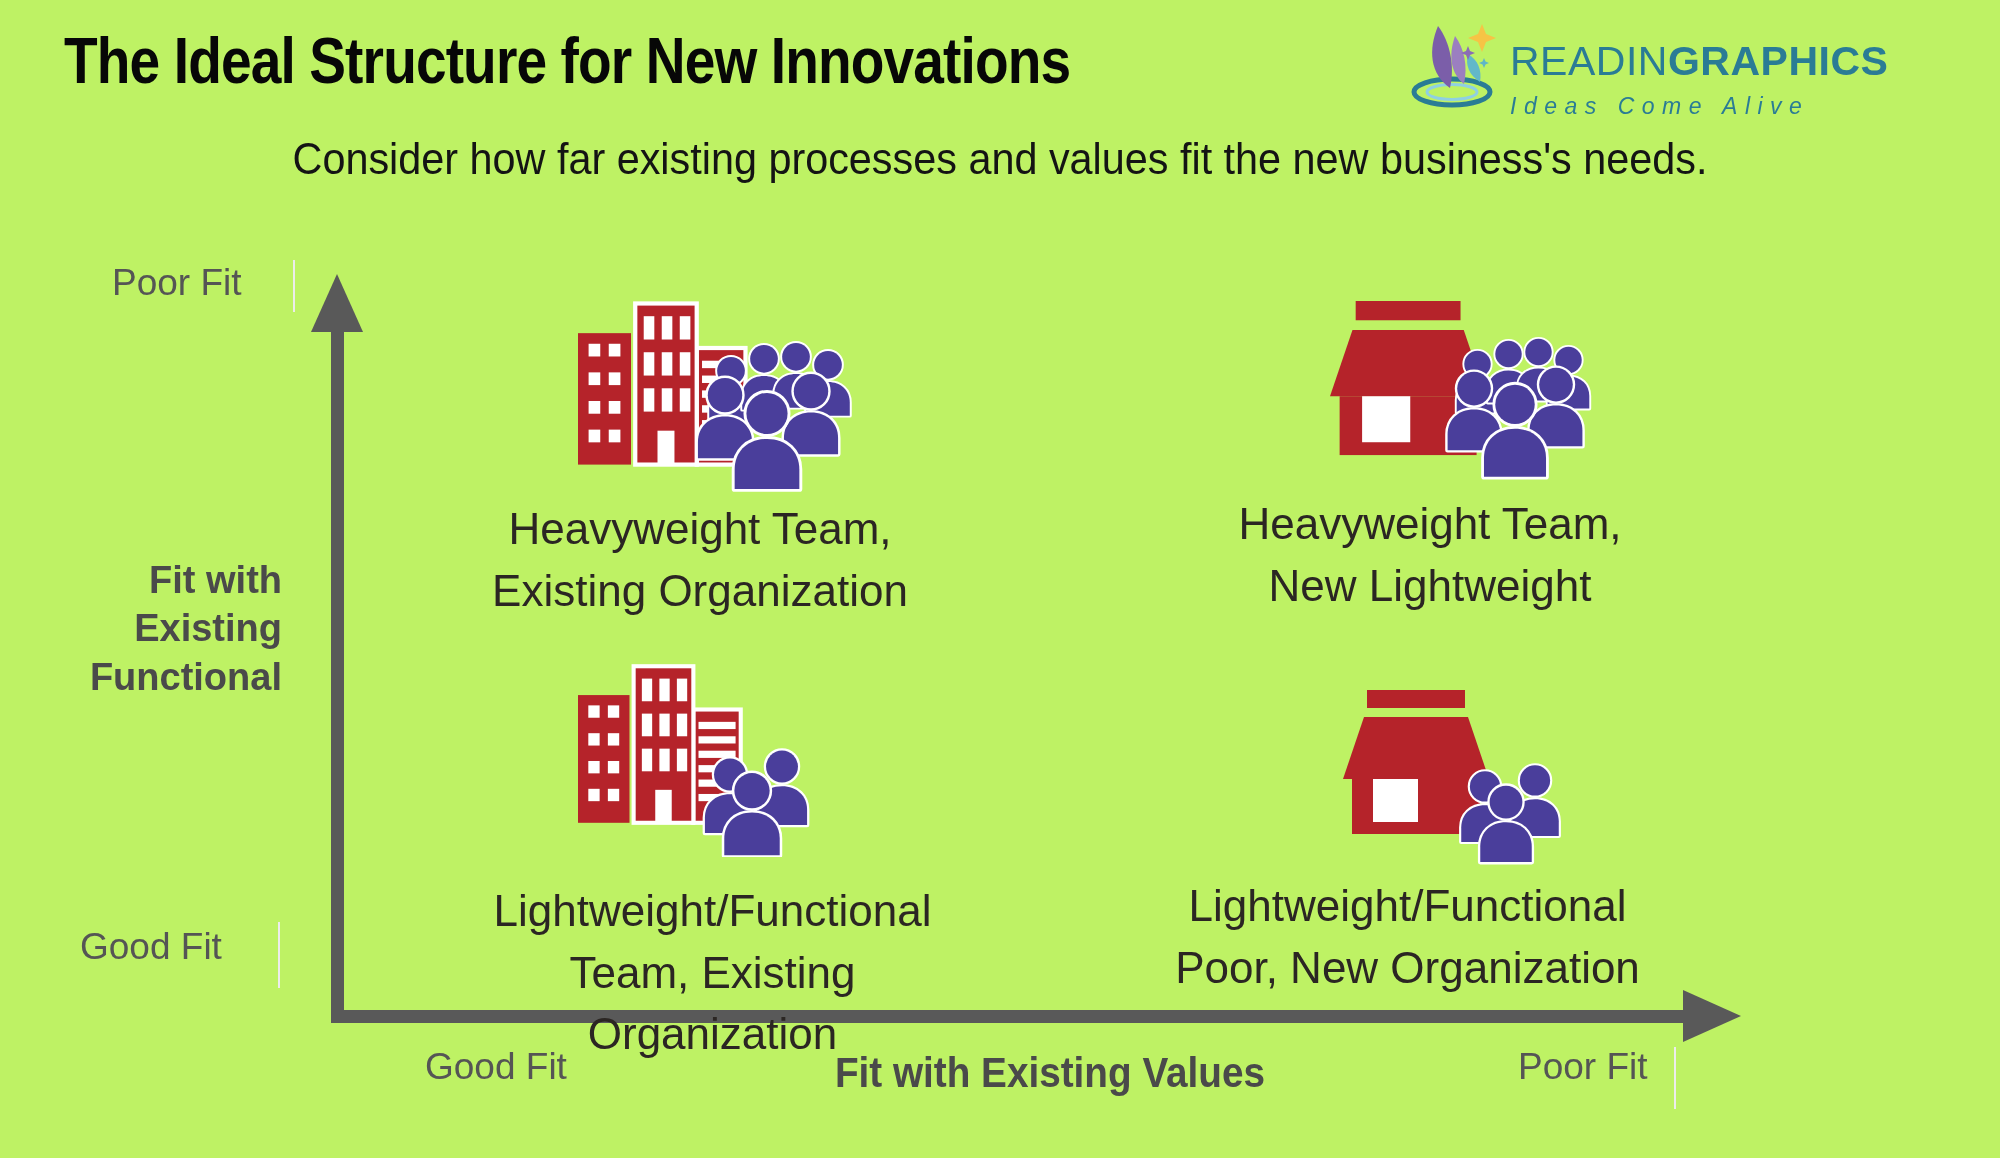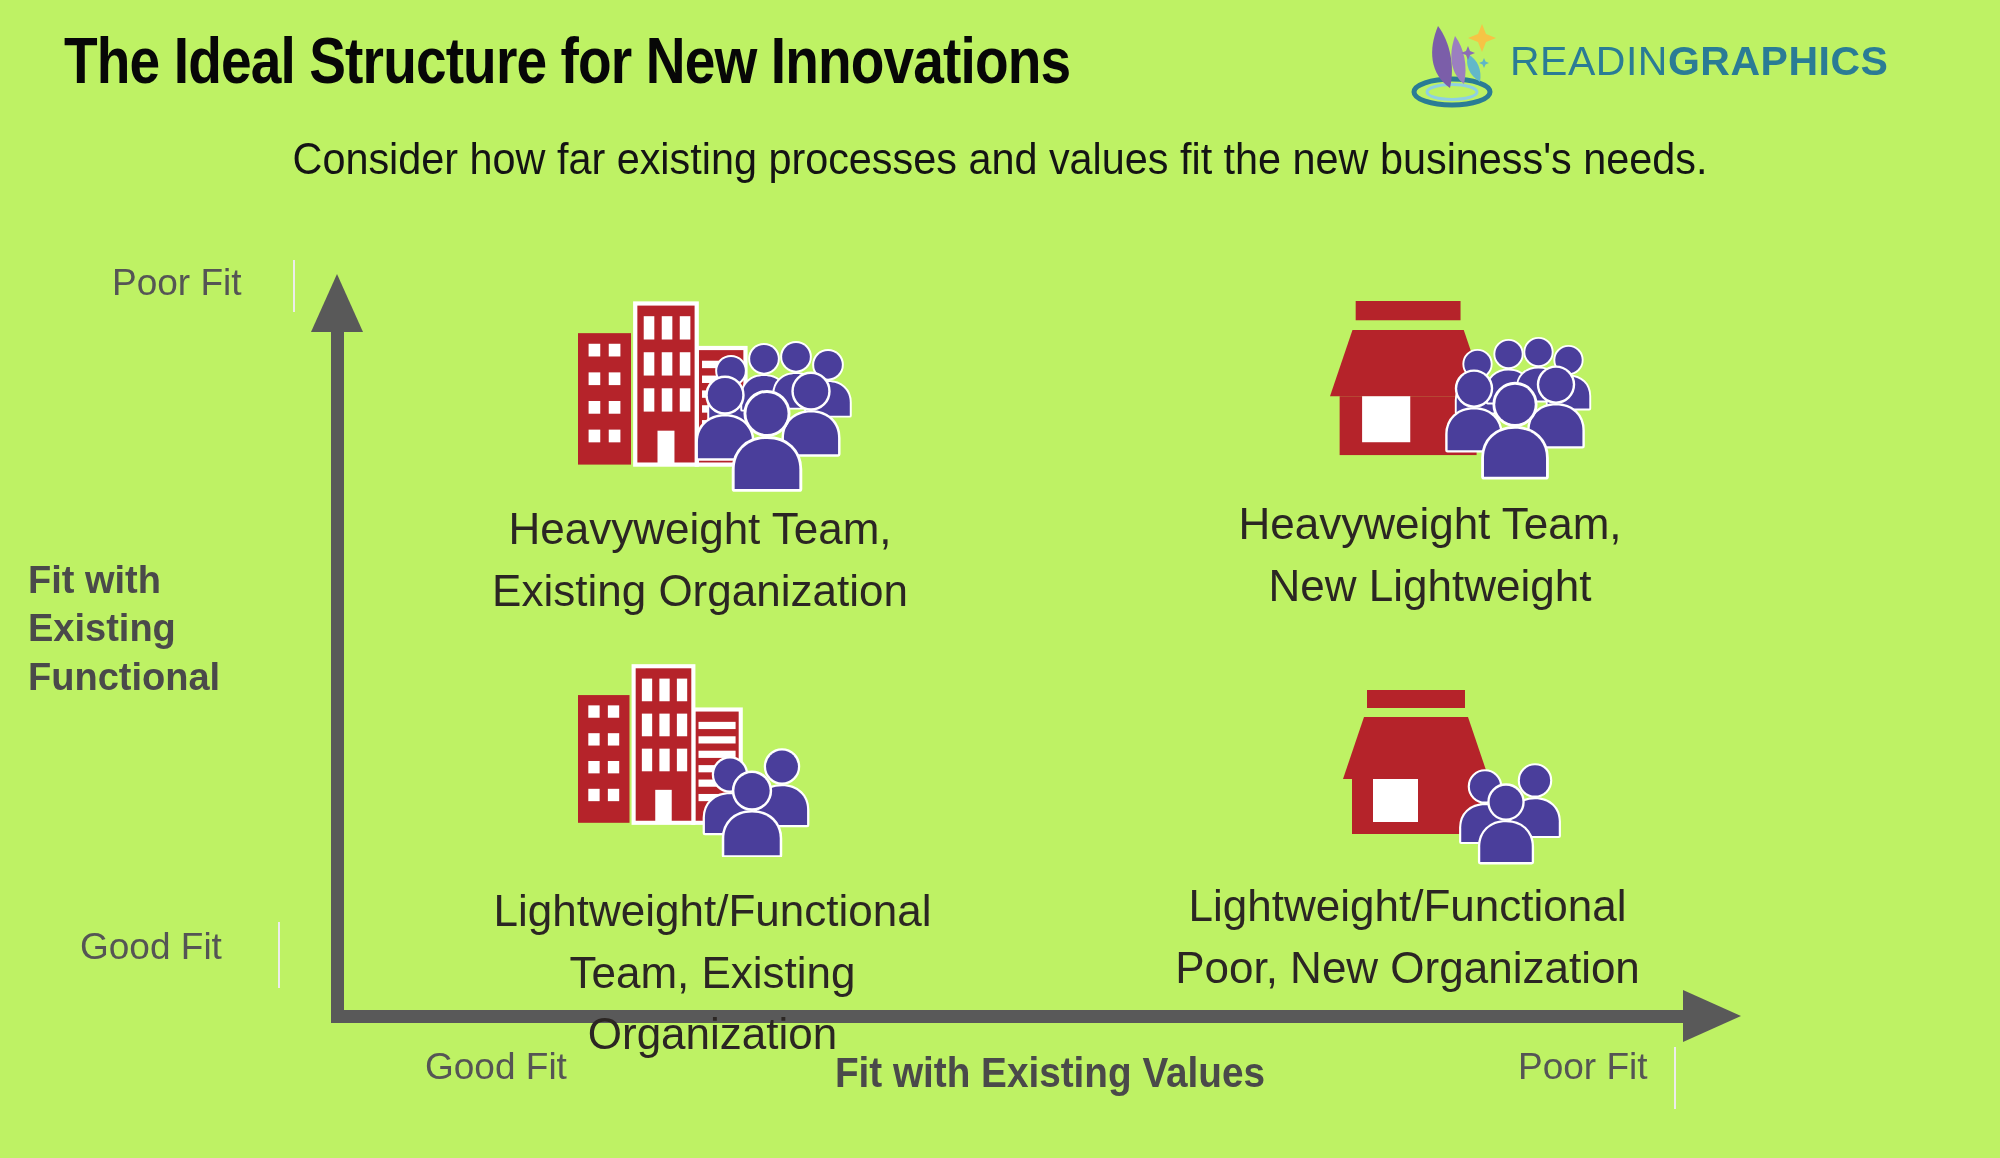--- a/index.html
+++ b/index.html
@@ -21,21 +21,21 @@
 
   
   .v-shaft{position:absolute;left:331px;top:328px;width:13px;height:695px;background:#595959;}
   .v-head{position:absolute;left:311px;top:274px;width:0;height:0;
           border-left:26px solid transparent;border-right:26px solid transparent;border-bottom:58px solid #595959;}
   .h-shaft{position:absolute;left:331px;top:1010px;width:1352px;height:13px;background:#595959;}
   .h-head{position:absolute;left:1683px;top:990px;width:0;height:0;
           border-top:26px solid transparent;border-bottom:26px solid transparent;border-left:58px solid #595959;}
 
   .tick{position:absolute;font-size:37px;color:#555555;white-space:nowrap;}
-  .axis-title-y{position:absolute;left:28px;top:556px;width:254px;text-align:left;
+  .axis-title-y{position:absolute;left:28px;top:556px;width:254px;text-align:right;
                 font-size:38px;font-weight:bold;color:#4a4a4a;line-height:1.27;}
   .axis-title-x{position:absolute;left:700px;top:1048px;width:700px;text-align:center;
                 font-size:43px;font-weight:bold;color:#4a4a4a;transform:scaleX(0.9);transform-origin:center top;
                 white-space:nowrap;}
 
   .tick-artifact{position:absolute;width:2px;background:#ececec;}
 
   
   .quad-icon{position:absolute;}
   .quad-label{position:absolute;text-align:center;font-size:44px;color:#2b2623;line-height:1.4;}
@@ -109,20 +109,21 @@
       <ellipse cx="44" cy="74" rx="25" ry="7.5" fill="none" stroke="#8fd0e2" stroke-width="3"></ellipse>
       <path d="M30 8 C20 32 22 56 42 70 C47 48 42 24 30 8 Z" fill="#7b5ea9"></path>
       <path d="M47 18 C40 38 43 56 56 66 C60 48 56 30 47 18 Z" fill="#9b7fc0"></path>
       <path d="M60 36 C70 42 74 52 72 64 C61 57 57 47 60 36 Z" fill="#62b8c9"></path>
       <path d="M74 6 L78 16 L88 20 L78 24 L74 34 L70 24 L60 20 L70 16 Z" fill="#f6c445"></path>
       <path d="M60 28 L62 33 L67 35 L62 37 L60 42 L58 37 L53 35 L58 33 Z" fill="#8a6db5"></path>
       <path d="M76 40 L77.5 43.5 L81 45 L77.5 46.5 L76 50 L74.5 46.5 L71 45 L74.5 43.5 Z" fill="#5fb6c8"></path>
     </svg>
     <div class="logo-text">
       <div class="brand"><span>READIN</span><span class="bold">GRAPHICS</span></div>
+      <div class="tagline">Ideas Come Alive</div>
     </div>
   </div>
 
   <div class="subtitle">Consider how far existing processes and values fit the new business's needs.</div>
 
   <div class="v-shaft"></div>
   <div class="v-head"></div>
   <div class="h-shaft"></div>
   <div class="h-head"></div>
 

